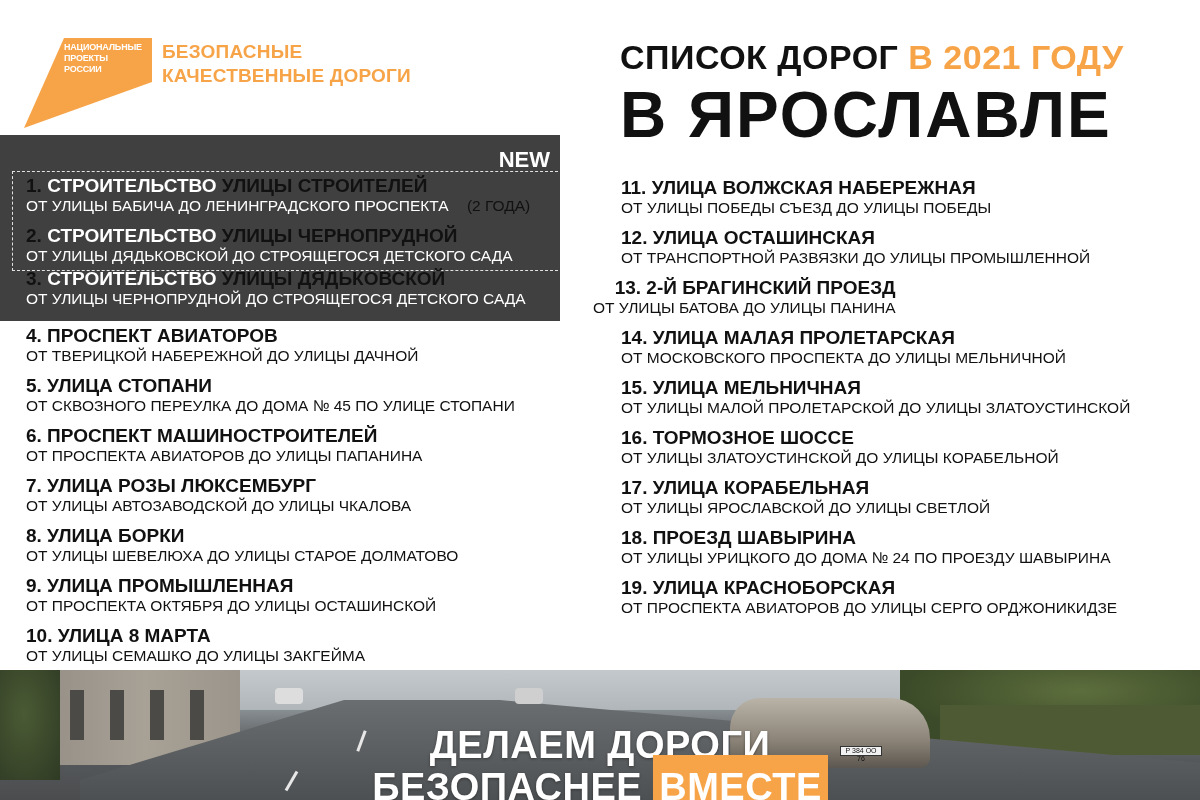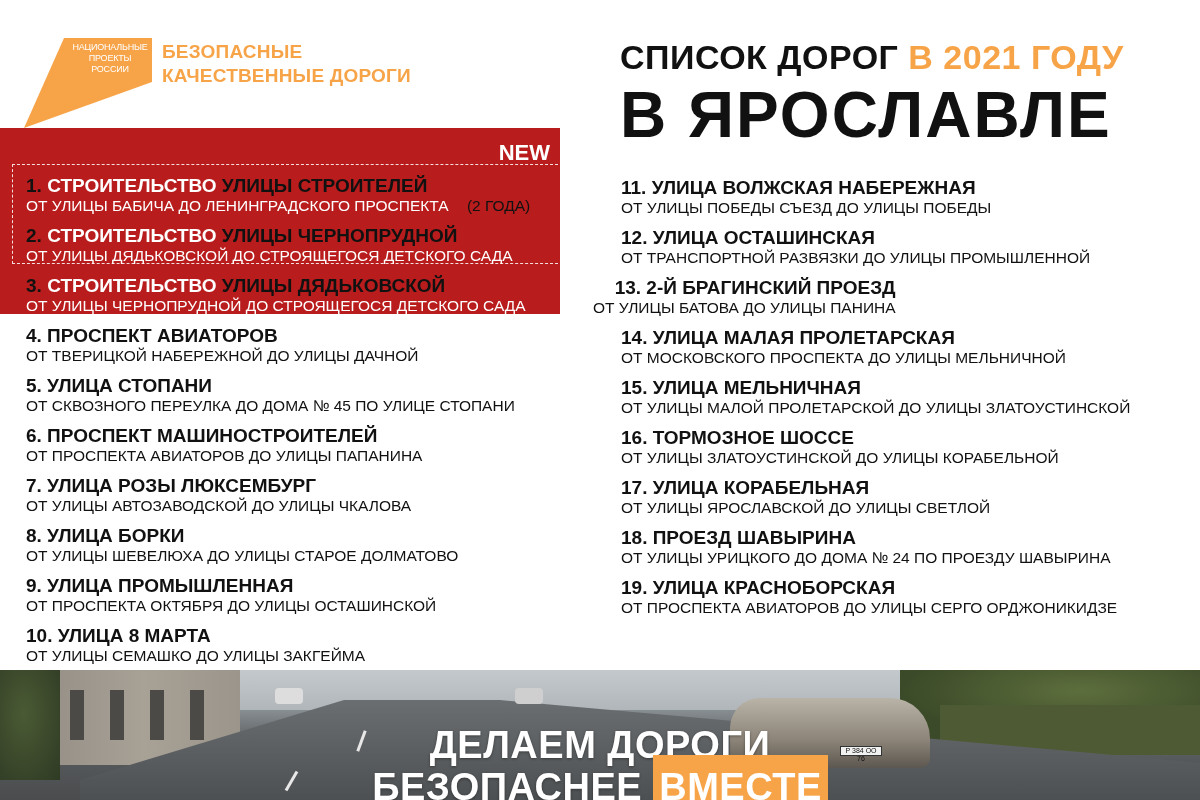--- a/index.html
+++ b/index.html
@@ -2,32 +2,32 @@
 <html><head>
 <meta charset="utf-8">
 <style>
   * { box-sizing: border-box; margin: 0; padding: 0; }
   html, body { width: 1200px; height: 800px; overflow: hidden; background: #ffffff; }
   body { font-family: "Liberation Sans", "DejaVu Sans", sans-serif; color: #111; position: relative; }
 
   
   .logo { position: absolute; left: 24px; top: 38px; width: 440px; height: 92px; }
   .logo-shape { position: absolute; left: 0; top: 0; width: 130px; height: 90px; }
-  .logo-text-small { position: absolute; left: 31px; top: 4px; width: 110px; font-size: 9px; font-weight: normal; color: #fff; line-height: 11px; text-align: center; letter-spacing: -0.2px; }
+  .logo-text-small { position: absolute; left: 40px; top: 4px; width: 110px; font-size: 9px; font-weight: bold; color: #fff; line-height: 11px; text-align: left; letter-spacing: -0.2px; }
   .logo-title { position: absolute; left: 138px; top: 2px; font-size: 19px; font-weight: bold; color: #f7a448; line-height: 24px; letter-spacing: 0.2px; }
 
   
   .headline { position: absolute; left: 620px; top: 36px; width: 560px; }
   .headline .line1 { font-size: 34px; font-weight: 900; line-height: 42px; letter-spacing: 0.5px; }
   .headline .line1 .black { color: #111; }
   .headline .line1 .orange { color: #f7a448; }
   .headline .line2 { font-size: 64px; font-weight: 900; line-height: 70px; color: #111; letter-spacing: 2px; margin-top: 2px; }
 
   
-  .new-block { position: absolute; left: 0; top: 128px; width: 560px; height: 186px; background: #b91c1c; }
+  .new-block { position: absolute; left: 0; top: 135px; width: 560px; height: 186px; background: #404040; }
   .new-label { position: absolute; right: 10px; top: 12px; font-size: 22px; font-weight: bold; color: #fff; }
   .new-dashed { position: absolute; left: 12px; top: 36px; width: 546px; height: 100px; border: 1.5px dashed rgba(255,255,255,0.85); border-right: none; }
 
   
   .item { position: absolute; }
   .item .title { font-size: 19px; font-weight: bold; line-height: 22px; color: #111; white-space: nowrap; }
   .item .title .w { color: #fff; }
   .item .title .d { color: #111; }
   .item .sub { font-size: 15.5px; line-height: 18px; color: #111; white-space: nowrap; }
   .item.new .sub { color: #fff; }
@@ -95,21 +95,21 @@
   </div>
 </div>
 <div class="item new" style="left:26px; top:225px;">
   <div class="title">
     <span class="d">2.</span>
     <span class="w">СТРОИТЕЛЬСТВО</span>
     <span class="d">УЛИЦЫ ЧЕРНОПРУДНОЙ</span>
   </div>
   <div class="sub"><span>ОТ  УЛИЦЫ ДЯДЬКОВСКОЙ ДО СТРОЯЩЕГОСЯ ДЕТСКОГО САДА</span></div>
 </div>
-<div class="item new" style="left:26px; top:275px;">
+<div class="item new" style="left:26px; top:268px;">
   <div class="title">
     <span class="d">3.</span>
     <span class="w">СТРОИТЕЛЬСТВО</span>
     <span class="d">УЛИЦЫ ДЯДЬКОВСКОЙ</span>
   </div>
   <div class="sub"><span>ОТ  УЛИЦЫ ЧЕРНОПРУДНОЙ ДО СТРОЯЩЕГОСЯ ДЕТСКОГО САДА</span></div>
 </div>
 
 <div class="item" style="left:26px; top:325px;">
   <div class="title">4. ПРОСПЕКТ АВИАТОРОВ</div>

